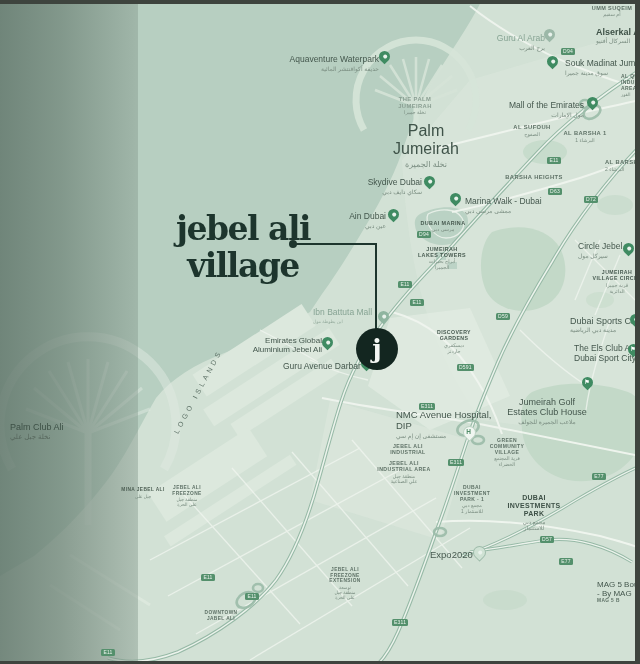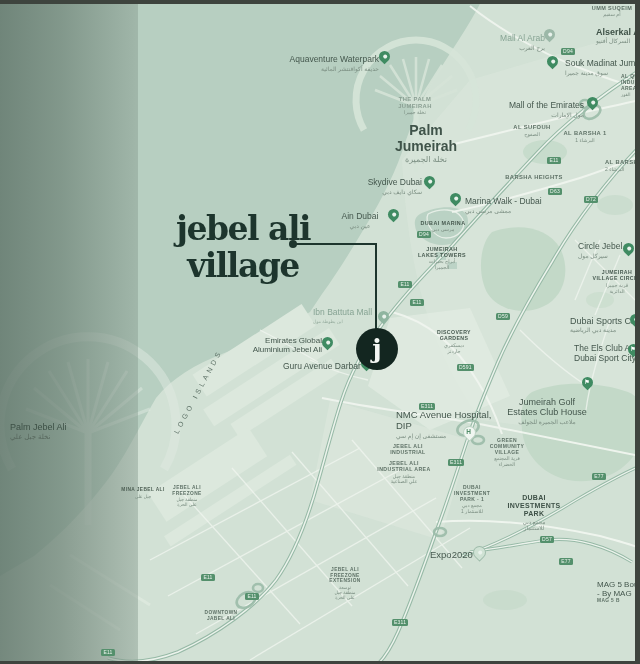--- a/index.html
+++ b/index.html
@@ -8,21 +8,21 @@
   #map-svg{position:absolute;left:0;top:0;}
   
   #band{position:absolute;left:0;top:0;width:138px;height:664px;
         background:linear-gradient(90deg,rgba(96,117,106,.82) 0%,rgba(110,131,119,.72) 45%,rgba(134,154,142,.5) 96%,rgba(134,154,142,.45) 100%);}
   .edge{position:absolute;background:#3e443e;}
   
   .ml{position:absolute;line-height:1.15;}
   .ml span,.ml div{display:block;white-space:pre-line;}
   .c{text-align:center}.r{text-align:right}
   .poi{font-size:8.5px;color:#44574d;}
-  .poi-lg{font-size:14px;color:#3f5349;font-weight:bold;}
+  .poi-lg{font-size:16px;color:#3f5349;}
   .poi-faded{color:#87a494;}
   .dist{font-size:5.8px;font-weight:bold;color:#5e7166;letter-spacing:.4px;}
   .dist-dk{color:#475a50;}
   .dist-big{font-size:7px;font-weight:bold;color:#3e5147;letter-spacing:.3px;}
   .ar{font-size:6px;color:#7b8e82;margin-top:1px;font-weight:normal;letter-spacing:0;}
   .ar-lg{font-size:8px;}
   
   .badge{position:absolute;background:#54906c;color:#eaf3ec;font-size:5px;line-height:7px;
          height:7px;min-width:10px;padding:0 2px;border-radius:1.5px;text-align:center;letter-spacing:.2px;}
   
@@ -179,21 +179,21 @@
     </div>
   <div class="ml c" style="left:378px;top:122px;width:96px;">
     <span class="poi-lg">Palm Jumeirah</span>
       <span class="ar ar-lg">نخلة الجميرة</span>
     </div>
   <div class="ml c" style="left:586px;top:5px;width:52px;">
     <span class="dist" style="font-size:5.5px;">UMM SUQEIM</span>
       <span class="ar" style="font-size:5px;">أم سقيم</span>
     </div>
   <div class="ml r" style="left:493px;top:34px;width:52px;">
-    <span class="poi poi-faded">Mall Al Arab</span>
+    <span class="poi poi-faded">Guru Al Arab</span>
       <span class="ar">برج العرب</span>
     </div>
   <div class="ml" style="left:596px;top:27px;width:80px;">
     <span class="poi" style="font-size:9px;font-weight:bold;color:#3f5248;">Alserkal Avenue</span>
       <span class="ar">السركال أفنيو</span>
     </div>
   <div class="ml" style="left:565px;top:59px;width:95px;">
     <span class="poi">Souk Madinat Jumeirah</span>
       <span class="ar">سوق مدينة جميرا</span>
     </div>
@@ -219,21 +219,21 @@
   <div class="ml" style="left:621px;top:74px;width:44px;">
     <span class="dist" style="font-size:5px;">AL QUOZ
 INDUSTRIAL
 AREA 3</span>
       <span class="ar" style="font-size:4.5px;">القوز</span>
     </div>
   <div class="ml r" style="left:358px;top:178px;width:64px;">
     <span class="poi">Skydive Dubai</span>
       <span class="ar">سكاي دايف دبي</span>
     </div>
-  <div class="ml r" style="left:334px;top:212px;width:52px;text-align:center;">
+  <div class="ml r" style="left:334px;top:212px;width:52px;">
     <span class="poi">Ain Dubai</span>
       <span class="ar">عين دبي</span>
     </div>
   <div class="ml" style="left:465px;top:197px;width:98px;">
     <span class="poi">Marina Walk - Dubai</span>
       <span class="ar">ممشى مرسى دبي</span>
     </div>
   <div class="ml c" style="left:413px;top:220px;width:60px;">
     <span class="dist dist-dk" style="font-size:5.4px;">DUBAI MARINA</span>
       <span class="ar" style="font-size:5px;">مرسى دبي</span>
@@ -316,21 +316,21 @@
     <span class="dist-big">DUBAI
 INVESTMENTS
 PARK</span>
       <span class="ar" style="font-size:5.5px;">مجمع دبي
 للاستثمار</span>
     </div>
   <div class="ml" style="left:430px;top:550px;width:52px;">
     <span class="poi" style="font-size:9.5px;color:#46594f;">Expo2020</span>
     </div>
   <div class="ml" style="left:10px;top:422px;width:80px;">
-    <span class="poi" style="font-size:9px;color:#3d5046;">Palm Jebel Ali</span>
+    <span class="poi" style="font-size:9px;color:#3d5046;">Palm Club Ali</span>
       <span class="ar" style="font-size:7px;color:#58685e;">نخلة جبل علي</span>
     </div>
   <div class="ml c" style="left:116px;top:487px;width:54px;">
     <span class="dist" style="font-size:4.8px;color:#4c5e53;">MINA JEBEL ALI</span>
       <span class="ar" style="font-size:4.5px;">جبل علي</span>
     </div>
   <div class="ml c" style="left:164px;top:485px;width:46px;">
     <span class="dist" style="font-size:4.8px;">JEBEL ALI
 FREEZONE</span>
       <span class="ar" style="font-size:4.5px;">منطقة جبل

